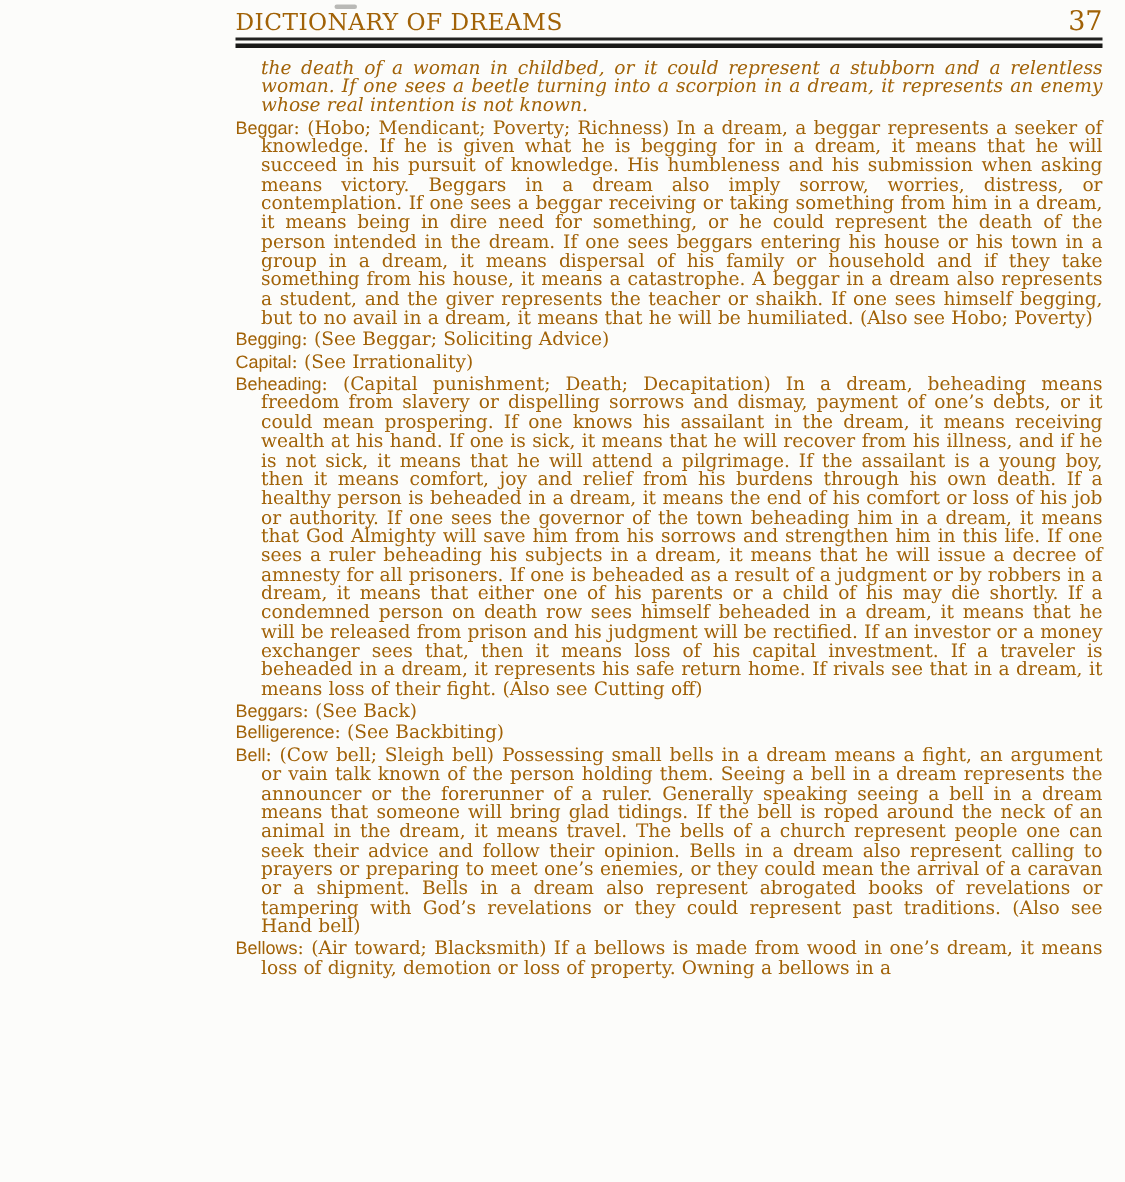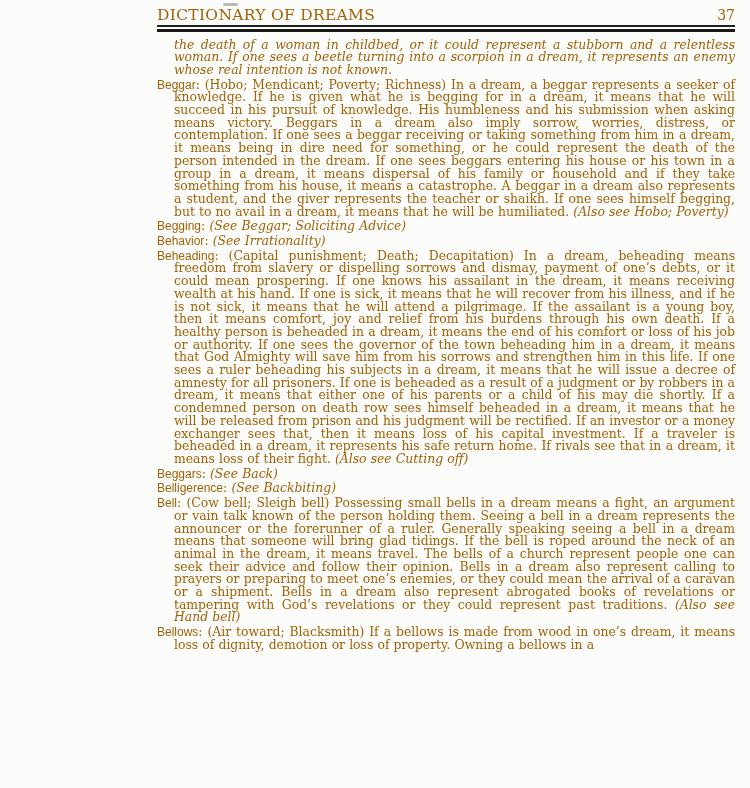--- a/index.html
+++ b/index.html
@@ -26,58 +26,58 @@
     width: 578px;
   }
   .running-head {
     display: flex;
     justify-content: space-between;
     align-items: baseline;
     font-size: 15.5px;
     line-height: 18px;
   }
   .running-title { letter-spacing: 0.3px; }
-  .page-number { font-size: 14px; }
+  .page-number { font-size: 18px; }
   .rule-thin  { height: 1.5px; background: #222220; margin-top: 1px; }
   .rule-thick { height: 3px;   background: #191917; margin-top: 2px; }
   .body-text { margin-top: 7px; }
   .entry {
     margin: 0 0 2px 0;
     text-align: justify;
     font-size: 12.4px;
     line-height: 12.7px;
     padding-left: 17px;
     text-indent: -17px;
     word-spacing: 0.2px;
   }
   .entry.cont { text-indent: 0; font-style: italic; }
   .term {
     font-family: "Liberation Sans", "DejaVu Sans", sans-serif;
     font-weight: 400;
     font-size: 12px;
   }
-  .it { font-style: italic; }
+  .it { }
 </style>
 </head>
 <body>
 
 <div class="page">
   <div class="artifact"></div>
   <div class="content">
     <div class="running-head">
       <span class="running-title">DICTIONARY OF DREAMS</span>
       <span class="page-number">37</span>
     </div>
     <div class="rule-thin"></div>
     <div class="rule-thick"></div>
     <div class="body-text">
         <p class="entry cont"><span>the death of a woman in childbed, or it could represent a stubborn and a relentless woman. If one sees a beetle turning into a scorpion in a dream, it represents an enemy whose real intention is not known.</span></p>
         <p class="entry"><span class="term">Beggar</span><span>: </span><span>(Hobo; Mendicant; Poverty; Richness) In a dream, a beggar represents a seeker of knowledge. If he is given what he is begging for in a dream, it means that he will succeed in his pursuit of knowledge. His humbleness and his submission when asking means victory. Beggars in a dream also imply sorrow, worries, distress, or contemplation. If one sees a beggar receiving or taking something from him in a dream, it means being in dire need for something, or he could represent the death of the person intended in the dream. If one sees beggars entering his house or his town in a group in a dream, it means dispersal of his family or household and if they take something from his house, it means a catastrophe. A beggar in a dream also represents a student, and the giver represents the teacher or shaikh. If one sees himself begging, but to no avail in a dream, it means that he will be humiliated. </span><span class="it">(Also see Hobo; Poverty)</span></p>
         <p class="entry"><span class="term">Begging</span><span>: </span><span class="it">(See Beggar; Soliciting Advice)</span></p>
-        <p class="entry"><span class="term">Behavior</span><span>: </span><span class="it">(See Irrationality)</span></p>
+        <p class="entry"><span class="term">Capital</span><span>: </span><span class="it">(See Irrationality)</span></p>
         <p class="entry"><span class="term">Beheading</span><span>: </span><span>(Capital punishment; Death; Decapitation) In a dream, beheading means freedom from slavery or dispelling sorrows and dismay, payment of one’s debts, or it could mean prospering. If one knows his assailant in the dream, it means receiving wealth at his hand. If one is sick, it means that he will recover from his illness, and if he is not sick, it means that he will attend a pilgrimage. If the assailant is a young boy, then it means comfort, joy and relief from his burdens through his own death. If a healthy person is beheaded in a dream, it means the end of his comfort or loss of his job or authority. If one sees the governor of the town beheading him in a dream, it means that God Almighty will save him from his sorrows and strengthen him in this life. If one sees a ruler beheading his subjects in a dream, it means that he will issue a decree of amnesty for all prisoners. If one is beheaded as a result of a judgment or by robbers in a dream, it means that either one of his parents or a child of his may die shortly. If a condemned person on death row sees himself beheaded in a dream, it means that he will be released from prison and his judgment will be rectified. If an investor or a money exchanger sees that, then it means loss of his capital investment. If a traveler is beheaded in a dream, it represents his safe return home. If rivals see that in a dream, it means loss of their fight. </span><span class="it">(Also see Cutting off)</span></p>
         <p class="entry"><span class="term">Beggars</span><span>: </span><span class="it">(See Back)</span></p>
         <p class="entry"><span class="term">Belligerence</span><span>: </span><span class="it">(See Backbiting)</span></p>
         <p class="entry"><span class="term">Bell</span><span>: </span><span>(Cow bell; Sleigh bell) Possessing small bells in a dream means a fight, an argument or vain talk known of the person holding them. Seeing a bell in a dream represents the announcer or the forerunner of a ruler. Generally speaking seeing a bell in a dream means that someone will bring glad tidings. If the bell is roped around the neck of an animal in the dream, it means travel. The bells of a church represent people one can seek their advice and follow their opinion. Bells in a dream also represent calling to prayers or preparing to meet one’s enemies, or they could mean the arrival of a caravan or a shipment. Bells in a dream also represent abrogated books of revelations or tampering with God’s revelations or they could represent past traditions. </span><span class="it">(Also see Hand bell)</span></p>
         <p class="entry"><span class="term">Bellows</span><span>: </span><span>(Air toward; Blacksmith) If a bellows is made from wood in one’s dream, it means loss of dignity, demotion or loss of property. Owning a bellows in a</span></p>
       </div>
   </div>
 </div>
 
 </body></html>

